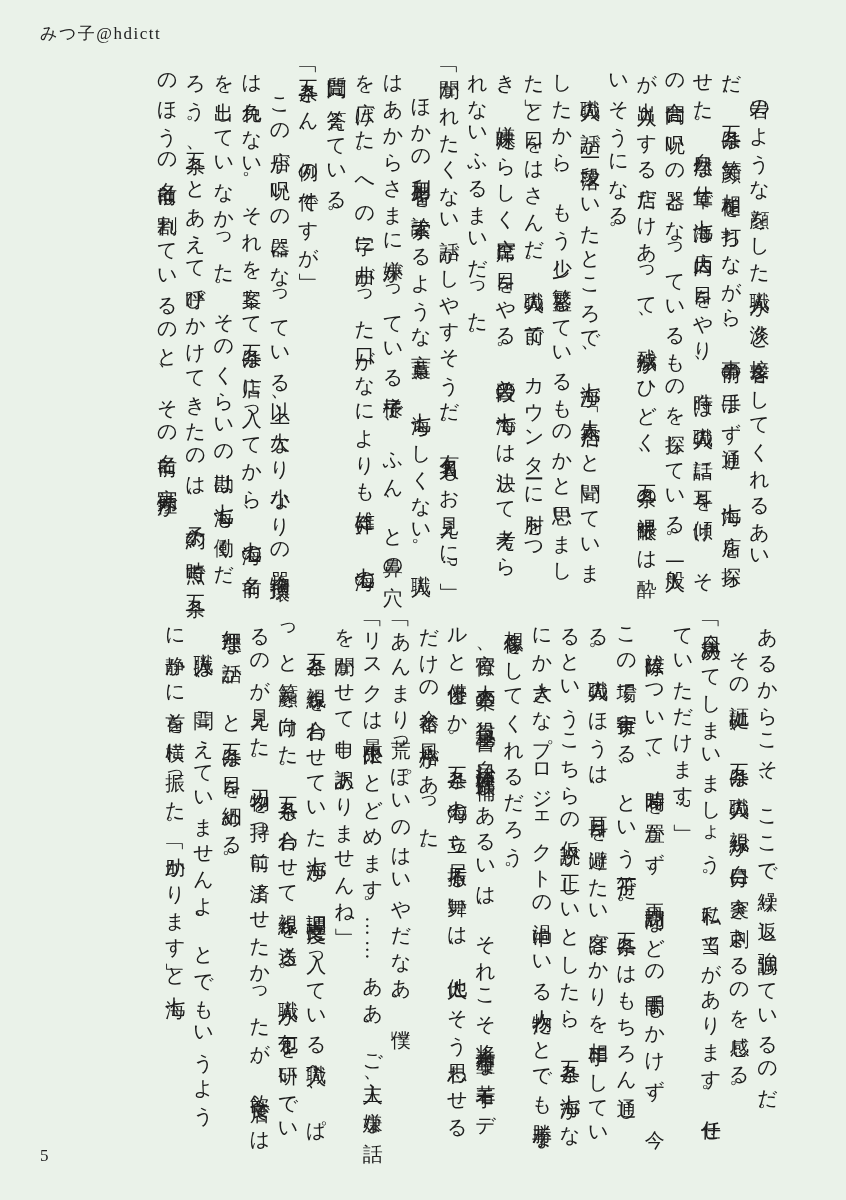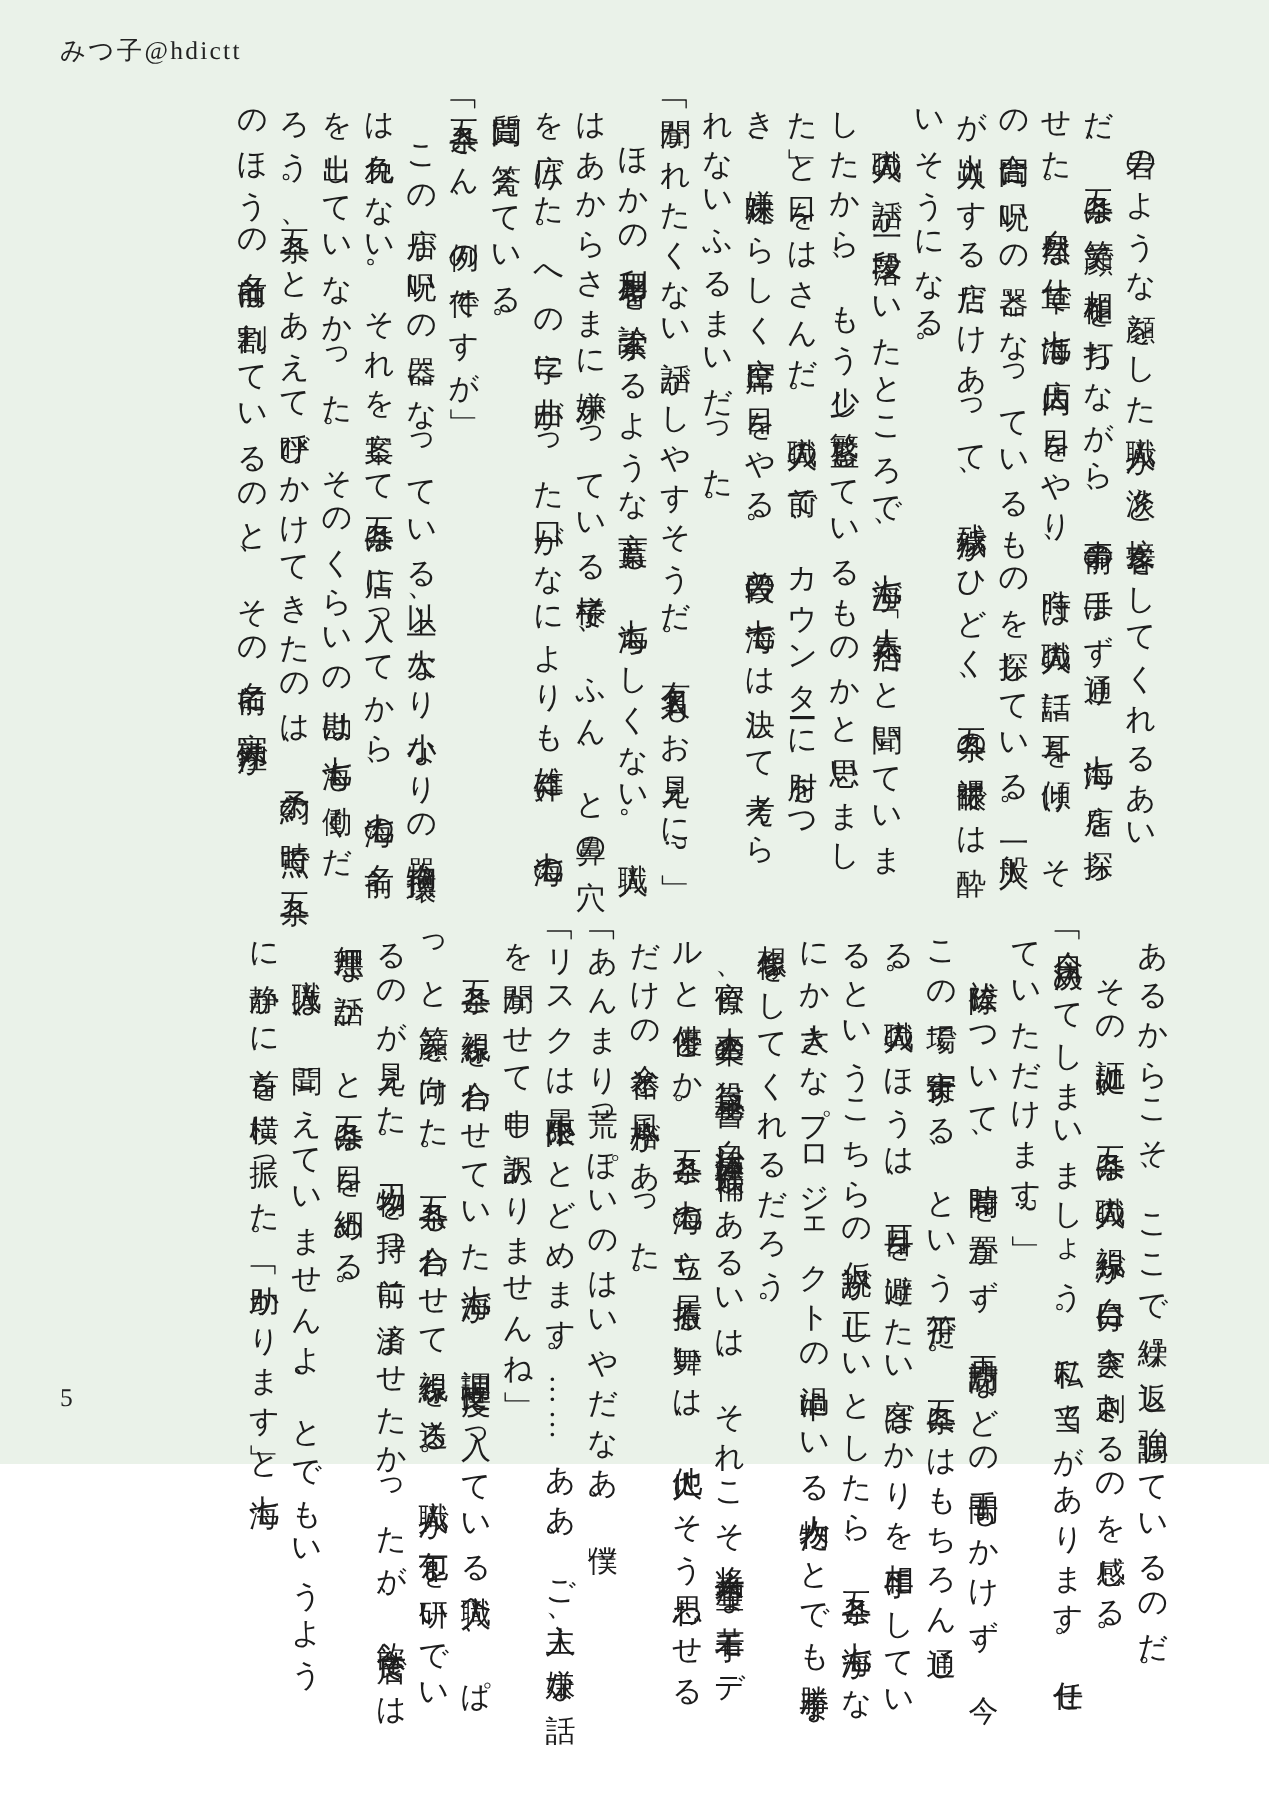--- a/index.html
+++ b/index.html
@@ -7,21 +7,21 @@
     padding: 0;
   }
   body {
     width: 846px;
     height: 1200px;
     overflow: hidden;
   }
   .page {
     position: relative;
     width: 846px;
-    height: 976px;
+    height: 1200px;
     background: #eaf2e9;
     color: #1d1d1d;
     font-family: "Liberation Serif", "DejaVu Serif", serif;
   }
   .header {
     position: absolute;
     top: 22px;
     left: 40px;
     font-size: 17px;
     letter-spacing: 1.5px;

